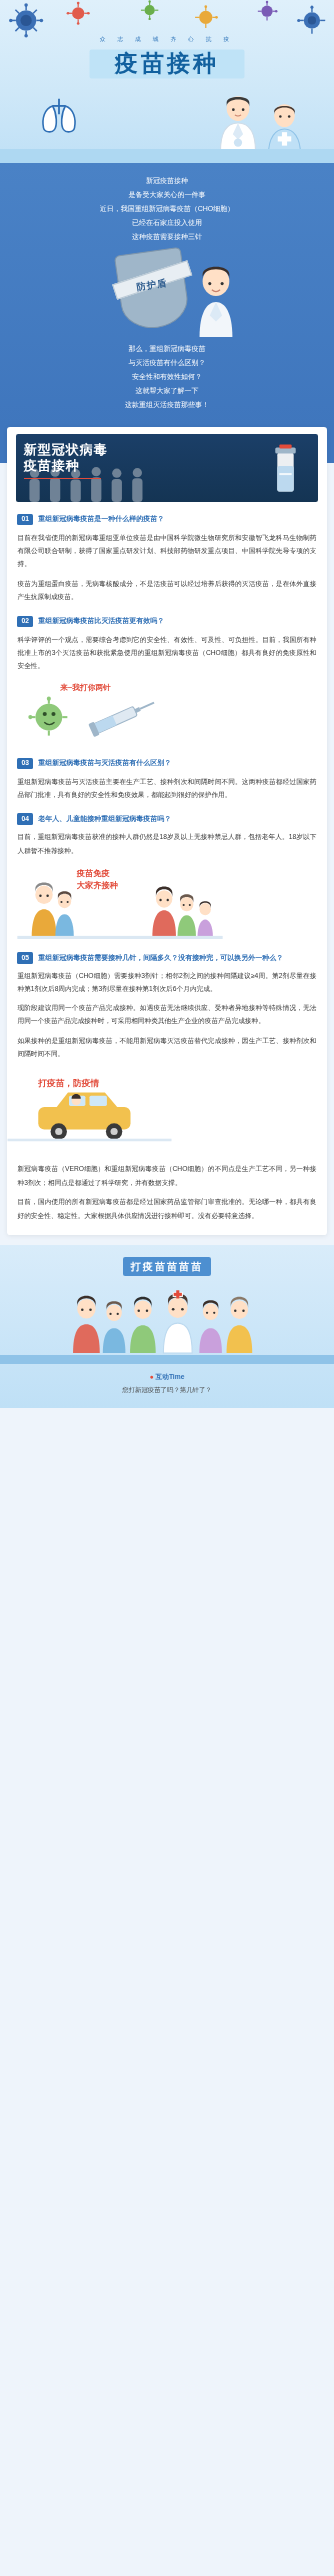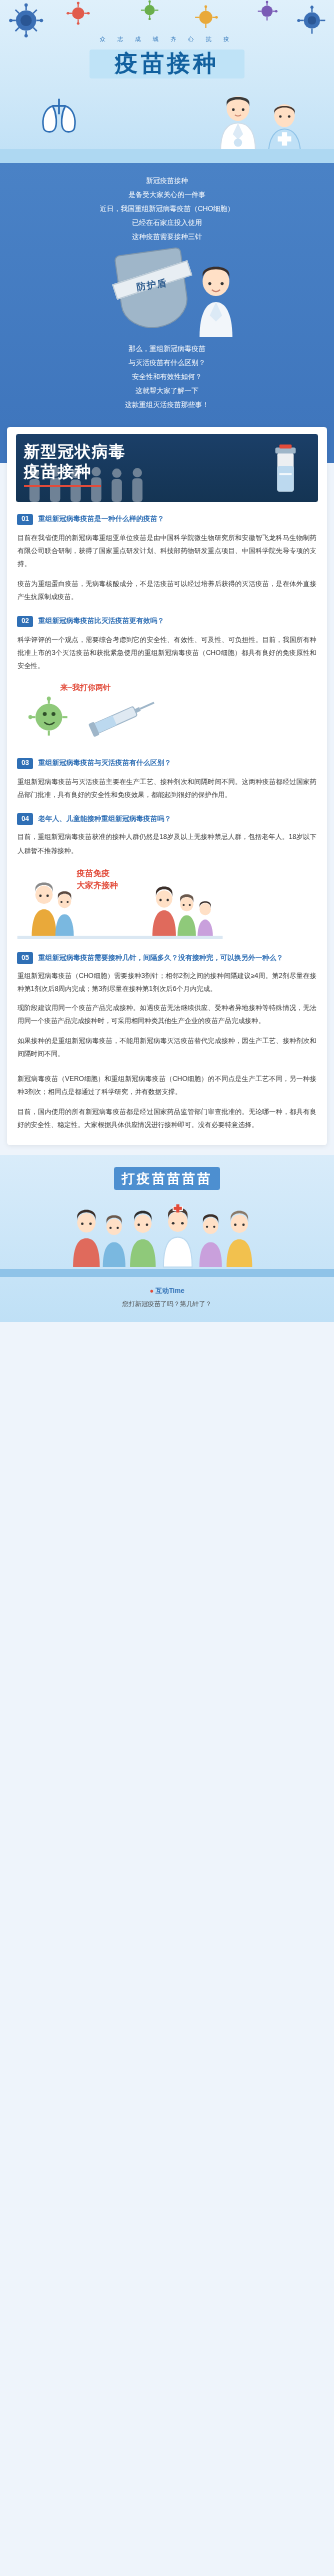--- a/index.html
+++ b/index.html
@@ -105,21 +105,21 @@
   .card-banner {
     margin: 0 9.3px;
     background: linear-gradient(180deg,#1b3f68,#143453);
     border-radius:2.1px;
     padding: 8.2px 7.2px 5.2px 7.2px;
     position:relative;
     overflow:hidden;
     height: 68px;
   }
   .banner-title {
-    color:#ffffff; font-size: 16px; font-weight:bold; letter-spacing:1px; line-height:1.25;
+    color:#ffffff; font-size: 13px; font-weight:bold; letter-spacing:1px; line-height:1.25;
     position:relative; z-index:3;
   }
   .banner-title .line2 { color:#ffffff; }
   .banner-underline { width:77px; height:1.5px; background:#e24b3a; margin-top:3.1px; }
   .banner-people { position:absolute; left:4.1px; bottom:0; z-index:2; }
   .banner-vial { position:absolute; right:10.3px; bottom:3.1px; z-index:3; }
 
   
   .sec { padding: 0 10.3px; margin-top: 11.3px; }
   .sec-head { display:flex; align-items:flex-start; gap:5.2px; }
@@ -138,21 +138,21 @@
 
   
   .footer {
     background: linear-gradient(180deg,#d9ecfa 0%, #bfe0f6 100%);
     margin-top: 9.3px;
     padding: 12.4px 0 13.4px 0;
     text-align:center;
   }
   .footer-title {
     display:inline-block;
-    background:#4d8fd0; color:#fff; font-size:13px; font-weight:bold;
+    background:#4d8fd0; color:#fff; font-size:10px; font-weight:bold;
     letter-spacing:2.1px; padding:2.6px 8.2px; border-radius:2.1px;
   }
   .footer-illus { height:77px; position:relative; margin-top:4.1px; }
   .footer-strip { height:8.2px; background:#8fc3e8; margin-top:-2.1px; }
   .footer-brand { margin-top:9.3px; font-size:6.7px; color:#2f6fb5; font-weight:bold; }
   .footer-brand .dot { color:#e24b3a; }
   .footer-ask { margin-top:4.1px; font-size:6.4px; color:#4a4a4a; }
 
   svg { display:block; }
 </style>
@@ -479,20 +479,38 @@
       </div>
       <div class="sec-body">
         <p>重组新冠病毒疫苗（CHO细胞）需要接种3剂针；相邻2剂之间的接种间隔建议≥4周。第2剂尽量在接种第1剂次后8周内完成；第3剂尽量在接种第1剂次后6个月内完成。</p>
       </div>
       <div class="sec-body">
         <p>现阶段建议用同一个疫苗产品完成接种。如遇疫苗无法继续供应、受种者异地接种等特殊情况，无法用同一个疫苗产品完成接种时，可采用相同种类其他生产企业的疫苗产品完成接种。</p>
         <p>如果接种的是重组新冠病毒疫苗，不能用新冠病毒灭活疫苗替代完成接种，因生产工艺、接种剂次和间隔时间不同。</p>
       </div>
     </div>
 
+    <div class="sec-illus" style="margin-top:8.2px">
+      <svg width="165" height="82" viewBox="0 0 320 160">
+        <text x="60" y="34" font-size="17" font-weight="bold" fill="#e24b3a" font-family="Liberation Sans, sans-serif">打疫苗，防疫情</text>
+        <g>
+          <rect x="60" y="74" width="180" height="44" rx="12" fill="#f2c14e"></rect>
+          <path d="M96 74 L118 46 h72 l24 28 z" fill="#f2c14e"></path>
+          <rect x="120" y="52" width="32" height="20" rx="3" fill="#cfe8f8"></rect>
+          <rect x="160" y="52" width="34" height="20" rx="3" fill="#cfe8f8"></rect>
+          <circle cx="100" cy="122" r="16" fill="#3a3a3a"></circle>
+              <circle cx="100" cy="122" r="7" fill="#cfcfcf"></circle>
+          <circle cx="208" cy="122" r="16" fill="#3a3a3a"></circle>
+              <circle cx="208" cy="122" r="7" fill="#cfcfcf"></circle>
+          <ellipse cx="134" cy="62" rx="9" ry="9" fill="#ffe0c6"></ellipse>
+          <path d="M125 58 C125 46 143 46 143 58 Z" fill="#3b2f2a"></path>
+        </g>
+        <rect x="0" y="136" width="320" height="5" fill="#dbe8f3"></rect>
+      </svg>
+    </div>
 
     <div class="sec">
       <div class="sec-body">
         <p>新冠病毒疫苗（VERO细胞）和重组新冠病毒疫苗（CHO细胞）的不同点是生产工艺不同，另一种接种3剂次；相同点是都通过了科学研究，并有数据支撑。</p>
         <p>目前，国内使用的所有新冠病毒疫苗都是经过国家药品监管部门审查批准的。无论哪一种，都具有良好的安全性、稳定性。大家根据具体供应情况进行接种即可。没有必要特意选择。</p>
       </div>
     </div>
 
   </div>
   </div>

